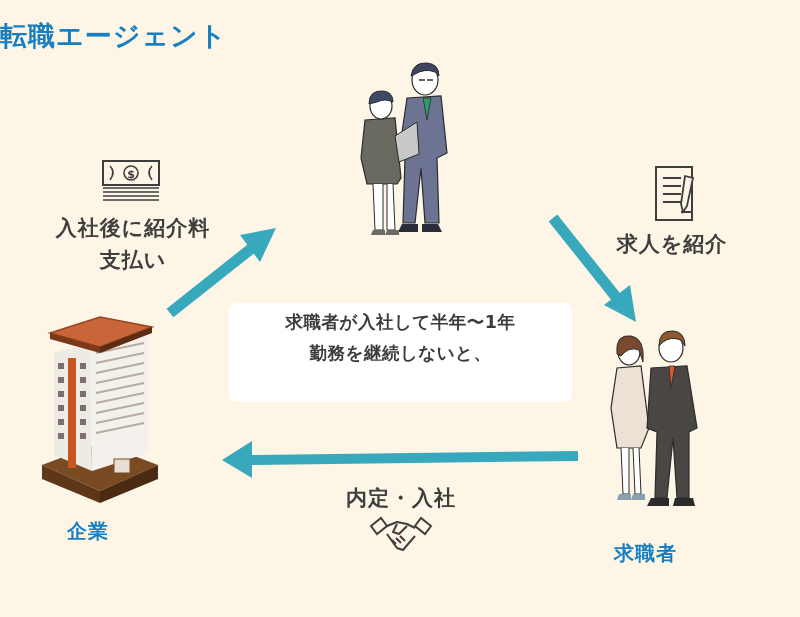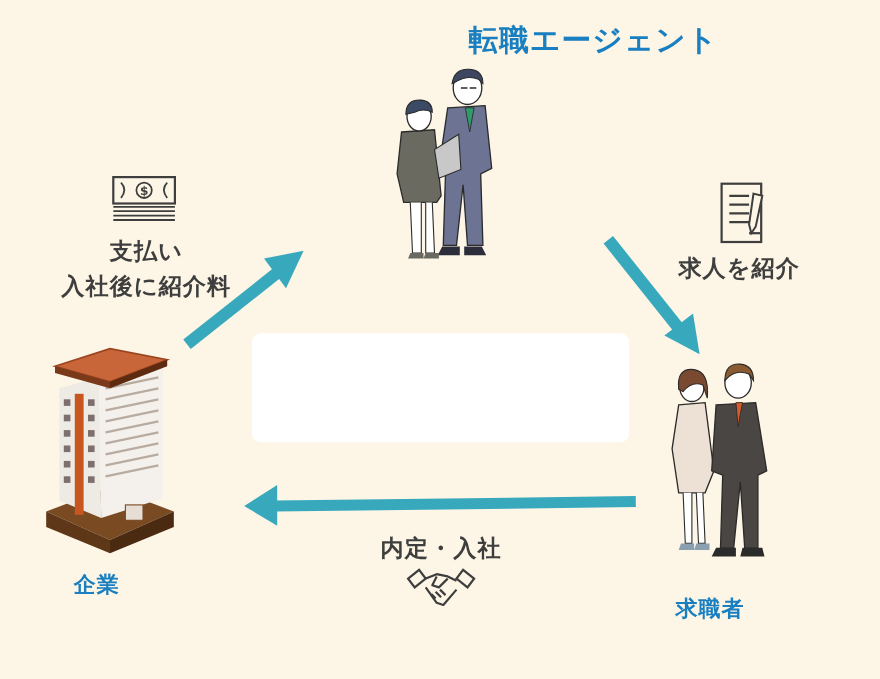--- a/index.html
+++ b/index.html
@@ -10,21 +10,21 @@
   .node-title { font-size:20px; letter-spacing:1px; }
   .label { font-size:21px; font-weight:bold; color:#3e3e3e; text-align:center; line-height:32px; letter-spacing:1px; }
   .note { left:229px; top:303px; width:343px; height:99px; background:#ffffff; border-radius:8px;
           font-size:17.5px; font-weight:bold; color:#3c3c3c; text-align:center; line-height:31px;
           padding-top:4px; box-sizing:border-box; letter-spacing:0.5px; }
   svg { position:absolute; overflow:visible; }
 </style>
 </head>
 <body>
 
-<div class="abs title-blue node-title" style="left:0;width:653px;top:18px;text-align:right;font-size:27px;">転職エージェント</div>
+<div class="abs title-blue node-title" style="left:0;width:653px;top:18px;text-align:left;font-size:27px;">転職エージェント</div>
 
 <svg style="left:355px;top:58px;" width="100" height="185" viewBox="0 0 100 185">
 
   <g>
     <path d="M52 40 L86 38 L92 95 L82 100 L84 165 L70 165 L66 110 L60 165 L48 165 L50 100 L44 95 Z" fill="#6c7393" stroke="#2b2b2b" stroke-width="1.2"></path>
     <ellipse cx="70" cy="22" rx="13" ry="15" fill="#ffffff" stroke="#2b2b2b" stroke-width="1.2"></ellipse>
     <path d="M56 18 Q58 4 72 5 Q84 6 84 18 L80 14 Q70 10 60 16 Z" fill="#3c4660" stroke="#2b2b2b" stroke-width="1"></path>
     <path d="M64 22 h6 M72 22 h6" stroke="#2b2b2b" stroke-width="1.4"></path>
     <path d="M68 40 L72 62 L76 40 Z" fill="#2f9a6b" stroke="#2b2b2b" stroke-width="0.8"></path>
     <path d="M47 166 h16 v8 h-20 Z M67 166 h16 l4 8 h-20 Z" fill="#2b2e3a"></path>
@@ -42,22 +42,22 @@
 
 <svg style="left:102px;top:160px;" width="58" height="42" viewBox="0 0 58 42">
   <rect x="1" y="1" width="56" height="24" fill="none" stroke="#3e3e3e" stroke-width="2"></rect>
   <path d="M8 6 q6 6 0 14 M50 6 q-6 6 0 14" fill="none" stroke="#3e3e3e" stroke-width="1.6"></path>
   <circle cx="29" cy="13" r="7" fill="none" stroke="#3e3e3e" stroke-width="1.6"></circle>
   <text x="29" y="17.5" font-size="11" text-anchor="middle" font-family="DejaVu Sans, sans-serif" font-weight="bold" fill="#3e3e3e">$</text>
   <path d="M1 28 h56 M1 32 h56 M1 36 h56 M1 40 h56" stroke="#3e3e3e" stroke-width="1.6"></path>
 </svg>
 
 <div class="abs label" style="left:28px;top:212px;width:210px;">
+  <div>入社後に紹介料</div>
   <div>支払い</div>
-  <div>入社後に紹介料</div>
 </div>
 
 <svg style="left:0;top:0;" width="800" height="617">
   <line x1="170" y1="313" x2="252" y2="248" stroke="#38a9bc" stroke-width="11"></line>
   <polygon points="276,228 240,235 260,262" fill="#38a9bc"></polygon>
 </svg>
 
 <svg style="left:655px;top:166px;" width="44" height="56" viewBox="0 0 44 56">
   <rect x="1" y="1" width="36" height="53" fill="none" stroke="#3e3e3e" stroke-width="2"></rect>
   <path d="M8 12 h18 M8 20 h18 M8 28 h18 M8 36 h18" stroke="#3e3e3e" stroke-width="2"></path>
@@ -66,20 +66,22 @@
 </svg>
 
 <div class="abs label" style="left:597px;top:228px;width:150px;">求人を紹介</div>
 
 <svg style="left:0;top:0;" width="800" height="617">
   <line x1="553" y1="218" x2="616" y2="297" stroke="#38a9bc" stroke-width="11"></line>
   <polygon points="636,322 604,305 630,285" fill="#38a9bc"></polygon>
 </svg>
 
 <div class="abs note">
+  <div>求職者が入社して半年〜1年</div>
+  <div>勤務を継続しないと、</div>
 </div>
 
 <svg style="left:40px;top:303px;" width="120" height="200" viewBox="0 0 120 200">
   <polygon points="2,162 60,140 118,162 60,188" fill="#7a4a22"></polygon>
   <polygon points="2,162 60,188 60,200 2,176" fill="#5e3718"></polygon>
   <polygon points="60,188 118,162 118,176 60,200" fill="#4a2a10"></polygon>
   <polygon points="14,50 50,40 52,168 14,152" fill="#eeeae4"></polygon>
   <polygon points="50,40 108,26 108,150 52,168" fill="#f4f1ec"></polygon>
   <g fill="#7d6f6f">
     <rect x="18" y="60" width="6" height="6"></rect>

